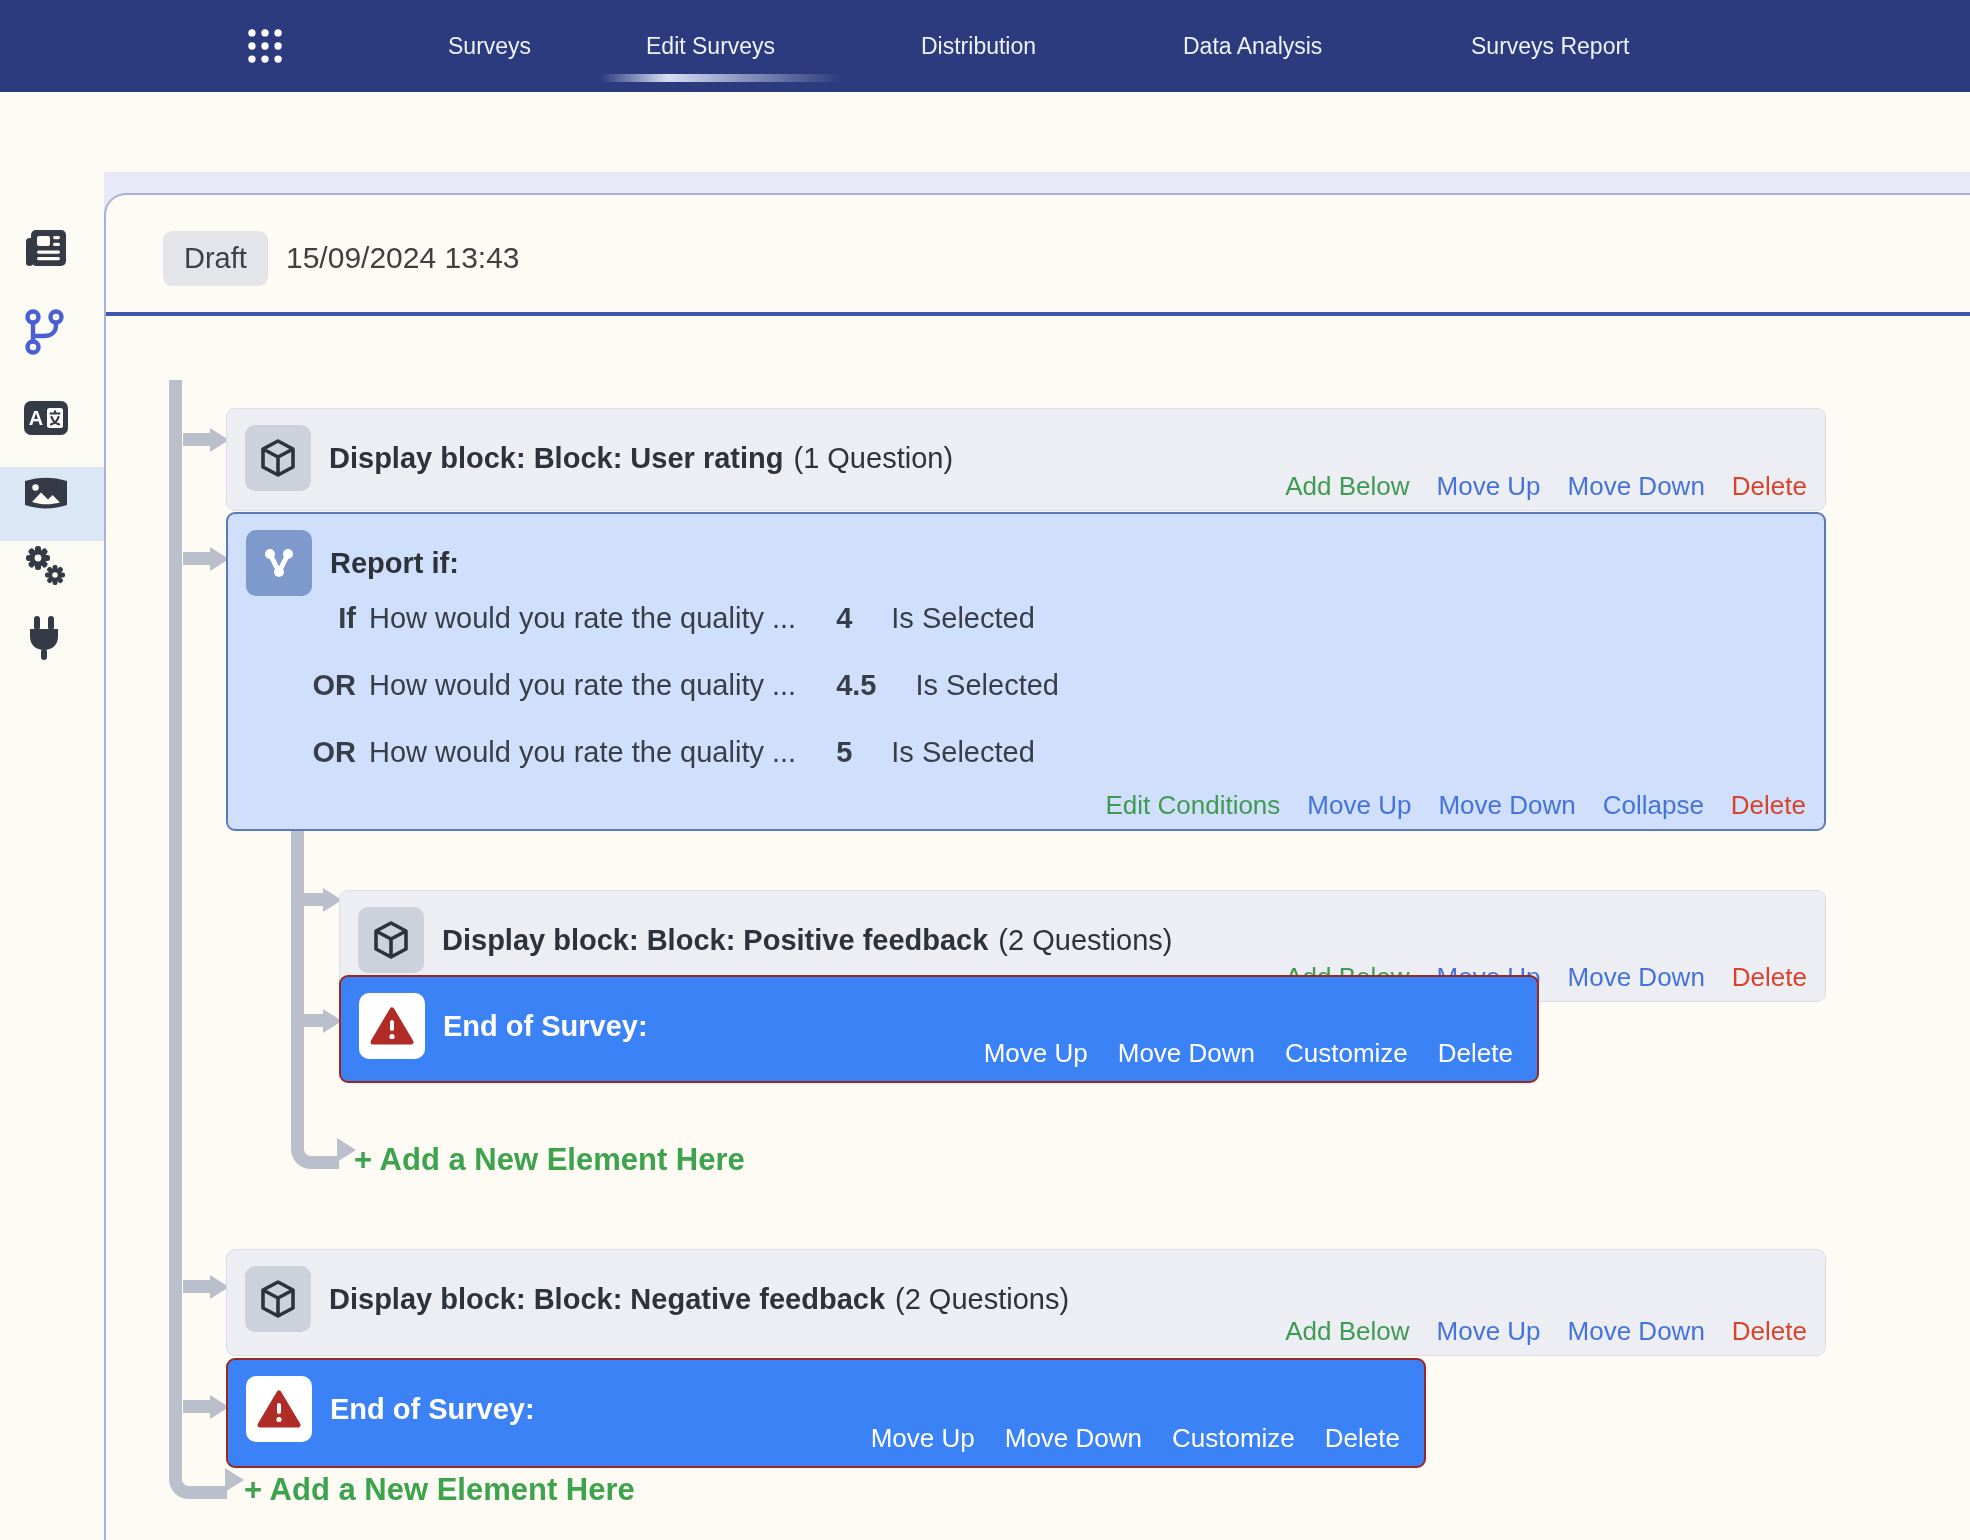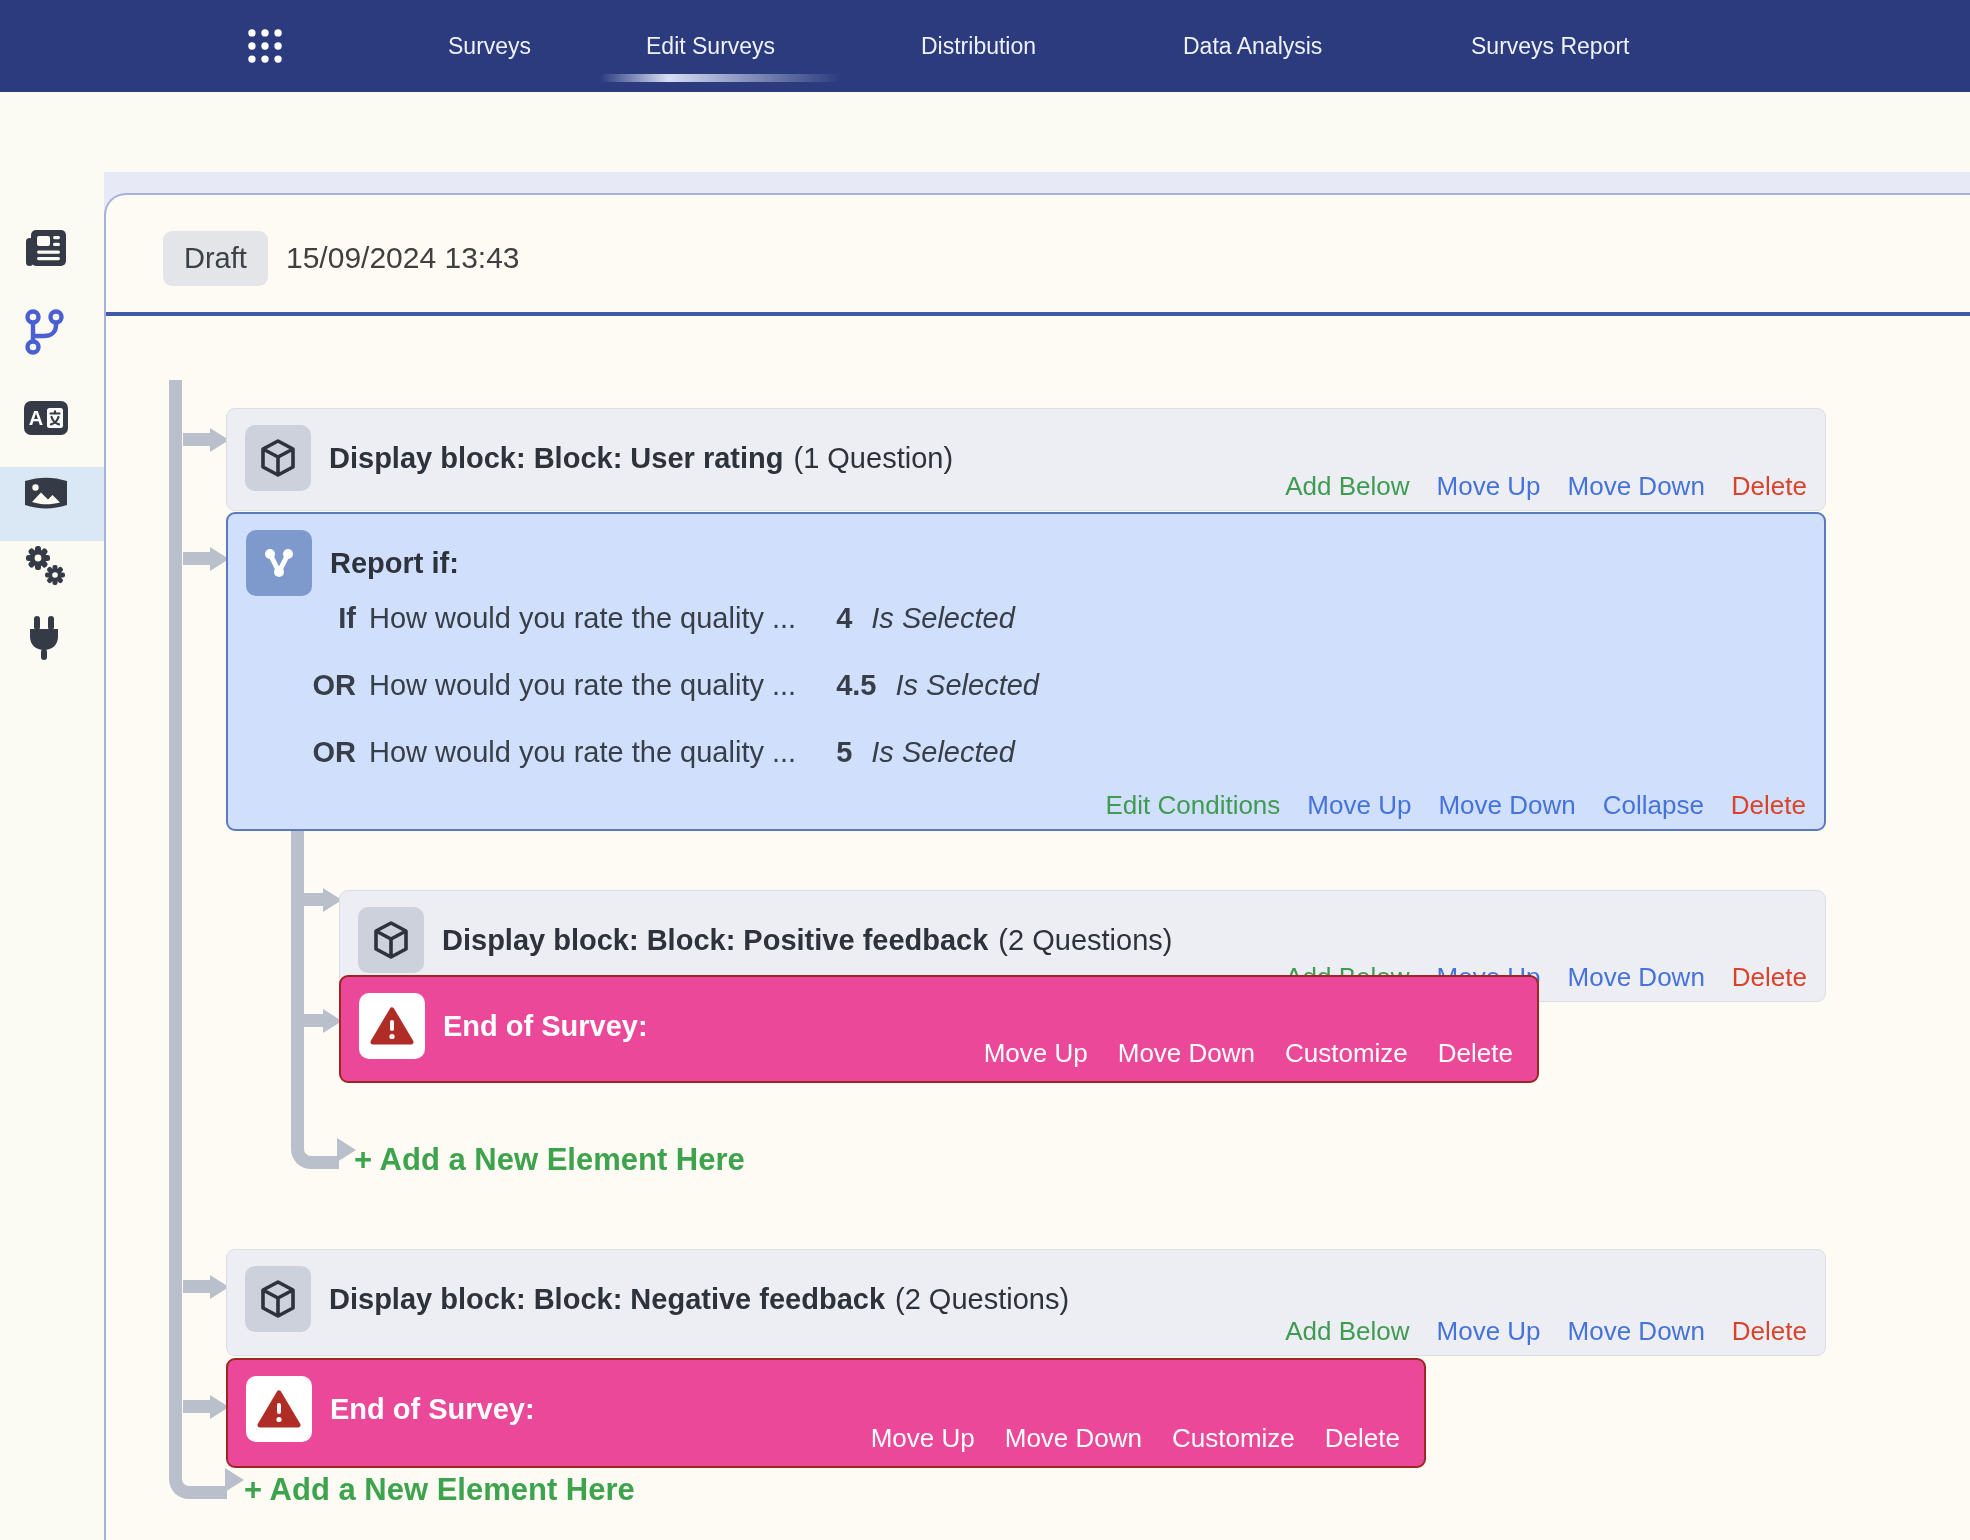--- a/index.html
+++ b/index.html
@@ -43,41 +43,41 @@
   .elbow::after { content:""; position:absolute; right:-17px; bottom:-5.5px; width:0; height:0;
     border-left:19px solid #b9c0cb; border-top:12px solid transparent; border-bottom:12px solid transparent; }
   .stub { position:absolute; height:13px; background:#b9c0cb; }
   .stub::after { content:""; position:absolute; right:-18px; top:50%; transform:translateY(-50%);
     width:0; height:0; border-left:19px solid #b9c0cb; border-top:12px solid transparent; border-bottom:12px solid transparent; }
 
   
   .block { position:absolute; border-radius:9px; }
   .block.gray { background:#eceef4; border:1.5px solid #dadde5;margin-top:11px; }
   .block.blue { background:#cfdffc; border:2px solid #5b79bb; }
-  .block.red  { background:#ec4899; border:2px solid #9c2722; }
+  .block.red  { background:#3b82f6; border:2px solid #9c2722; }
   .bchip { position:absolute; left:18px; top:16px; width:66px; height:66px; border-radius:10px;
     display:flex; align-items:center; justify-content:center; }
   .bchip.gray { background:#ccd1db; }
   .bchip.blue { background:#7e99cb; }
   .bchip.white { background:#ffffff; }
   .btitle { position:absolute; left:102px; top:16px; height:66px; display:flex; align-items:center;
     gap:10px; font-size:29px; color:#2d323b; white-space:nowrap; }
   .btitle .t { font-weight:700; }
   .block.red .btitle { color:#ffffff; }
   .actions { position:absolute; right:18px; bottom:8px; display:flex; gap:27px;
     font-size:26px; font-weight:500; white-space:nowrap; }
   .actions span { cursor:pointer; }
   .block.red .actions { right:24px; bottom:12px; gap:30px; }
   .a-green { color:#3f9b52; } .a-blue { color:#4573da; } .a-red { color:#d8432c; } .a-white { color:#ffffff; }
 
   .cond { position:absolute; left:62px; display:flex; align-items:baseline;
     font-size:29px; color:#383e47; white-space:nowrap; }
   .cond .pfx { width:66px; text-align:right; font-weight:700; margin-right:13px; }
   .cond .val { font-weight:700; margin-left:40px; }
-  .cond .op  { margin-left:19px;font-style:italic; }
+  .cond .op  { margin-left:39px; }
 
   .add-link { position:absolute; font-size:31px; font-weight:700; color:#3ea34d;
     cursor:pointer; white-space:nowrap; }
 </style>
 </head>
 <body>
 
 <div class="nav">
   <span class="apps">
     <svg width="38" height="38" viewBox="0 0 32 32">

